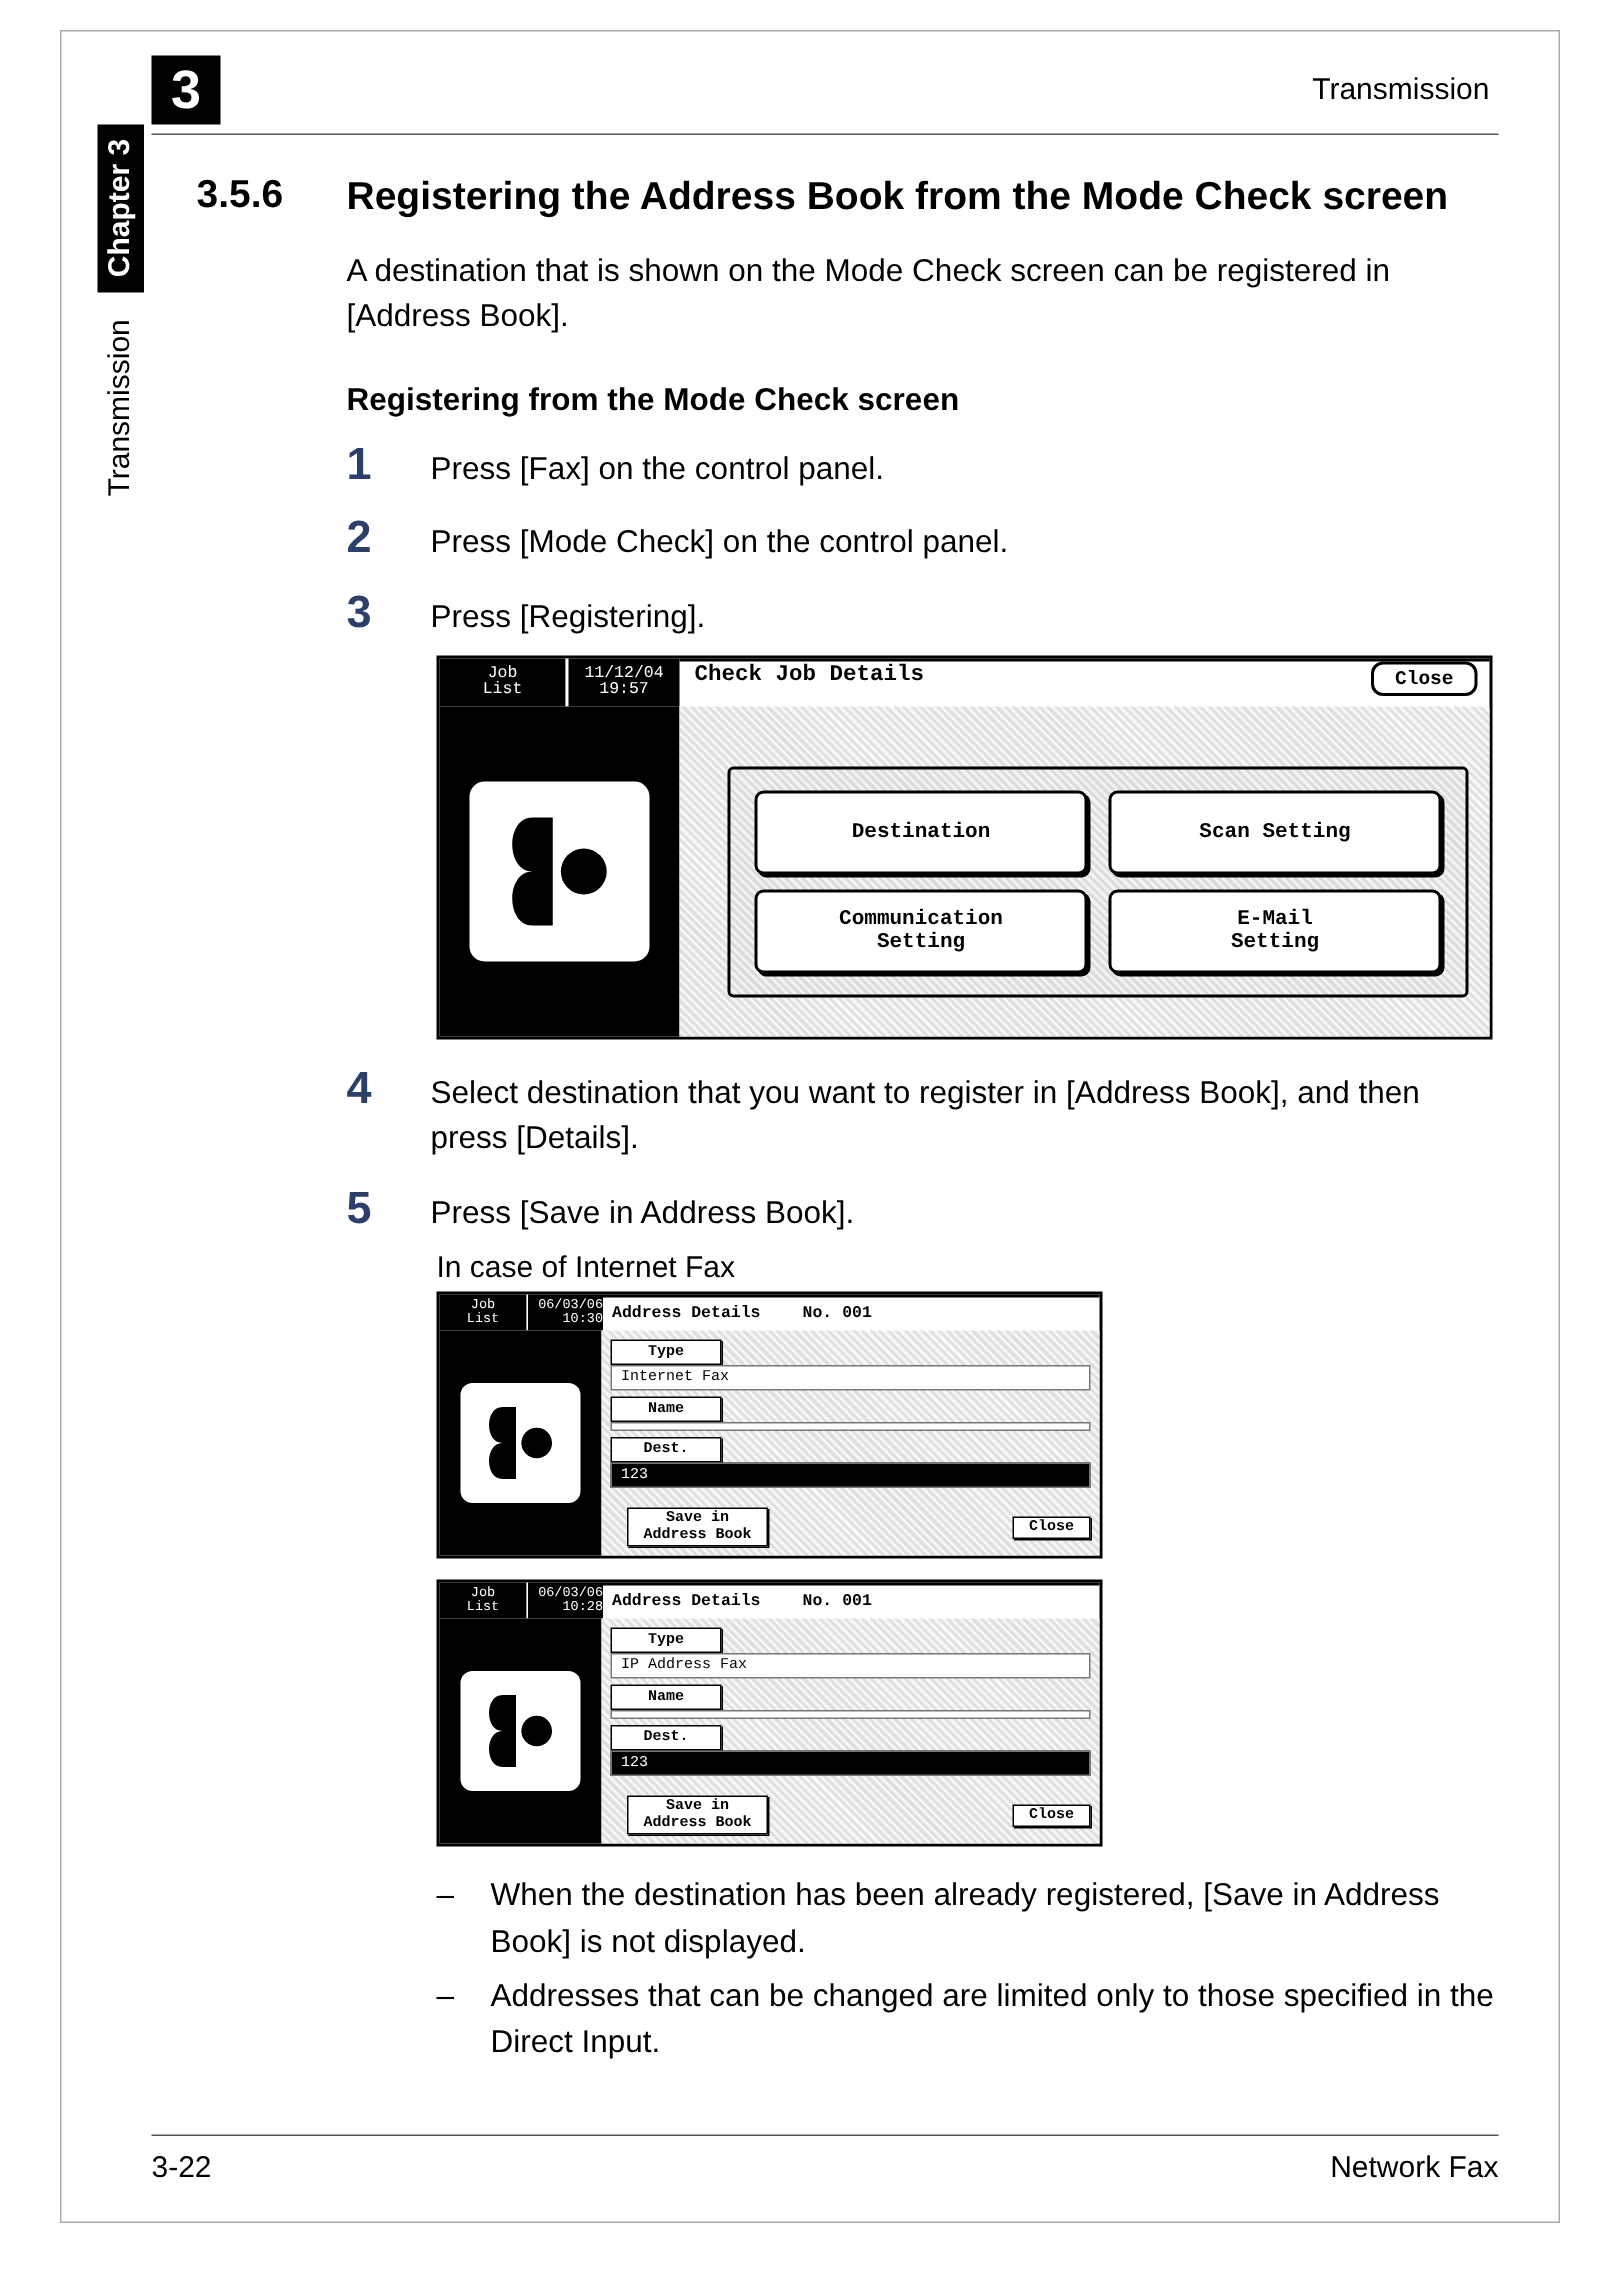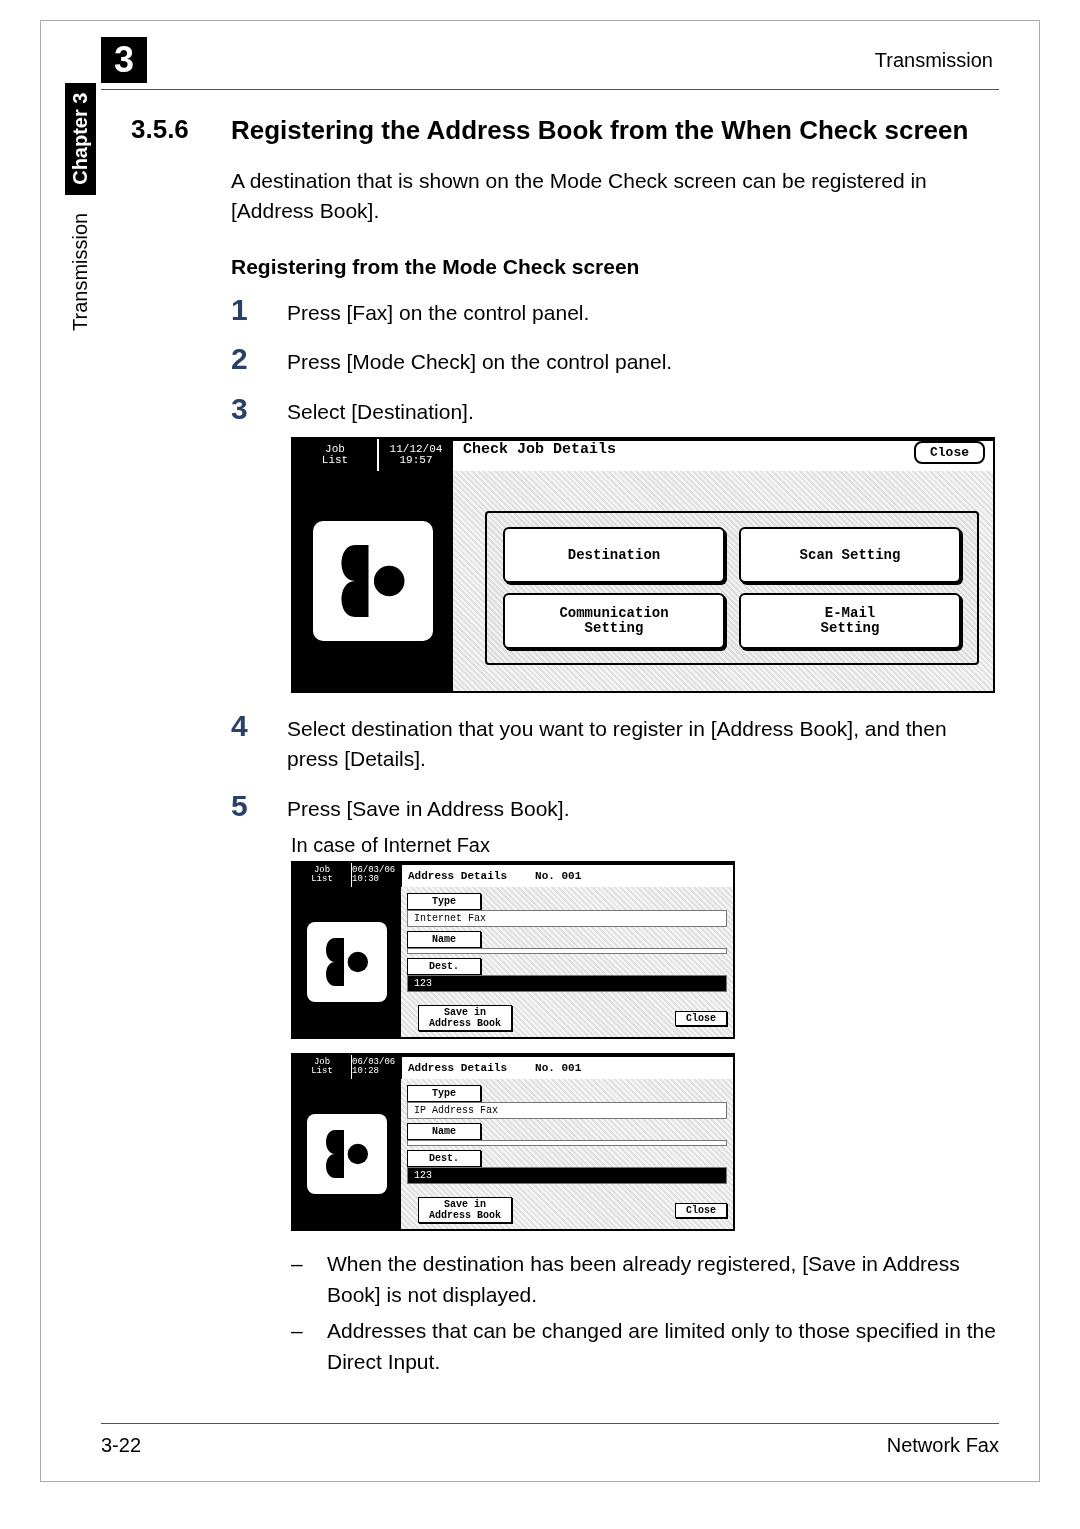--- a/index.html
+++ b/index.html
@@ -260,21 +260,21 @@
     font-size: 9px;
     line-height: 1;
   }
   .m2-datetime {
     background: #000;
     color: #fff;
     width: 50px;
     border-left: 1px solid #fff;
     display: flex;
     flex-direction: column;
-    align-items: flex-start;
+    align-items: flex-end;
     justify-content: center;
     font-size: 9px;
     line-height: 1;
   }
   .m2-title {
     flex: 1;
     display: flex;
     align-items: center;
     gap: 28px;
     padding-left: 6px;
@@ -363,38 +363,38 @@
 
   <div class="side-tab">
     <span>Transmission</span>
     <span class="chapnum">Chapter 3</span>
   </div>
 
   <div class="content">
 
     <div class="heading-row">
       <div class="sec-num">3.5.6</div>
-      <div class="sec-title">Registering the Address Book from the When Check screen</div>
+      <div class="sec-title">Registering the Address Book from the Mode Check screen</div>
     </div>
 
     <div class="para">A destination that is shown on the Mode Check screen can be registered in [Address Book].</div>
 
     <div class="subhead">Registering from the Mode Check screen</div>
 
     <div class="step-row">
       <div class="step-num">1</div>
       <div class="step-text">Press [Fax] on the control panel.</div>
     </div>
     <div class="step-row">
       <div class="step-num">2</div>
       <div class="step-text">Press [Mode Check] on the control panel.</div>
     </div>
     <div class="step-row">
       <div class="step-num">3</div>
-      <div class="step-text">Select [Destination].</div>
+      <div class="step-text">Press [Registering].</div>
     </div>
 
     <div class="mock1">
       <div class="m1-top">
         <div class="m1-joblist">
           <span>Job</span>
           <span>List</span>
         </div>
         <div class="m1-datetime">
           <span>11/12/04</span>

